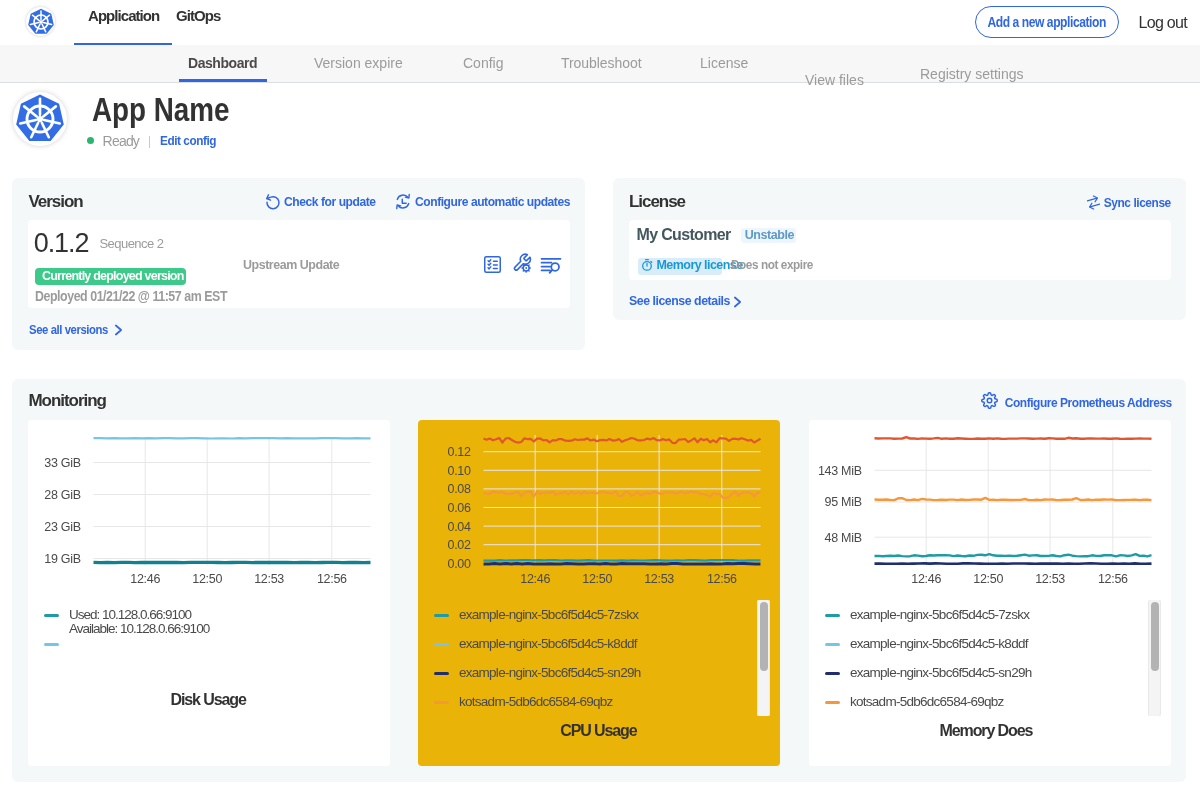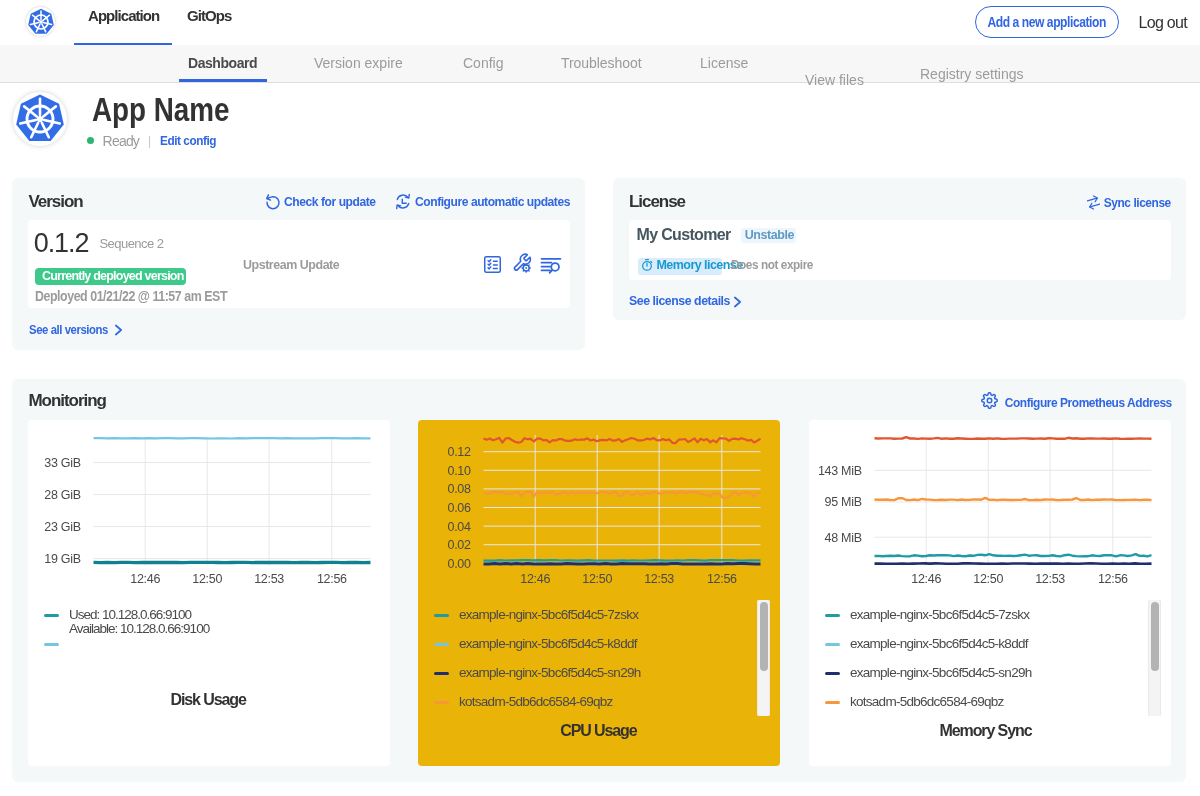--- a/index.html
+++ b/index.html
@@ -8,21 +8,21 @@
       <line x1="50.0" y1="42.0" x2="50.0" y2="11.0" stroke="#fff" stroke-width="5.4" stroke-linecap="round"></line>
       <line x1="56.3" y1="45.0" x2="80.5" y2="25.7" stroke="#fff" stroke-width="5.4" stroke-linecap="round"></line>
       <line x1="57.8" y1="51.8" x2="88.0" y2="58.7" stroke="#fff" stroke-width="5.4" stroke-linecap="round"></line>
       <line x1="53.5" y1="57.2" x2="66.9" y2="85.1" stroke="#fff" stroke-width="5.4" stroke-linecap="round"></line>
       <line x1="46.5" y1="57.2" x2="33.1" y2="85.1" stroke="#fff" stroke-width="5.4" stroke-linecap="round"></line>
       <line x1="42.2" y1="51.8" x2="12.0" y2="58.7" stroke="#fff" stroke-width="5.4" stroke-linecap="round"></line>
       <line x1="43.7" y1="45.0" x2="19.5" y2="25.7" stroke="#fff" stroke-width="5.4" stroke-linecap="round"></line>
       <circle cx="50" cy="50" r="6.5" fill="#fff"></circle>
     </svg></span>
 <span style="position:absolute;left:88px;top:7.8px;font-size:15px;font-weight:700;letter-spacing:-0.95px;color:#323232;line-height:1;white-space:pre;">Application</span>
-<span style="position:absolute;left:187px;top:7.8px;font-size:15px;font-weight:700;letter-spacing:-0.95px;color:#323232;line-height:1;white-space:pre;">GitOps</span>
+<span style="position:absolute;left:176px;top:7.8px;font-size:15px;font-weight:700;letter-spacing:-0.95px;color:#323232;line-height:1;white-space:pre;">GitOps</span>
 <div class="abs" style="left:74px;top:42.5px;width:98px;height:3px;background:#3066e0"></div>
 <div class="abs" style="left:975px;top:6px;width:144px;height:32px;border:1.5px solid #3066e0;border-radius:16.5px;background:#fff"></div>
 <span style="position:absolute;left:978.4px;top:15.2px;font-size:14px;font-weight:700;letter-spacing:-0.5px;color:#3066e0;line-height:1;white-space:pre;transform:scaleX(0.8623);transform-origin:center top">Add a new application</span>
 <span style="position:absolute;left:1138.5px;top:14.6px;font-size:16px;font-weight:400;letter-spacing:-0.7px;color:#323232;line-height:1;white-space:pre;">Log out</span>
 <div class="abs" style="left:0;top:45px;width:1200px;height:38px;background:#f7f7f7;border-bottom:1px solid #dcdee0"></div>
 <div class="abs" style="left:179px;top:79px;width:87.5px;height:3px;background:#3066e0"></div>
 <span style="position:absolute;left:188px;top:56.0px;font-size:14px;font-weight:700;letter-spacing:-0.45px;color:#4a4a4a;line-height:1;white-space:pre;">Dashboard</span>
 <span style="position:absolute;left:314px;top:56.0px;font-size:14px;font-weight:400;letter-spacing:0px;color:#9b9b9b;line-height:1;white-space:pre;">Version expire</span>
 <span style="position:absolute;left:463px;top:56.0px;font-size:14px;font-weight:400;letter-spacing:0px;color:#9b9b9b;line-height:1;white-space:pre;">Config</span>
 <span style="position:absolute;left:561px;top:56.0px;font-size:14px;font-weight:400;letter-spacing:-0.05px;color:#9b9b9b;line-height:1;white-space:pre;">Troubleshoot</span>
@@ -237,12 +237,12 @@
 <span style="position:absolute;left:825px;top:671.5px;width:15px;height:3px;border-radius:1.5px;background:#1f2f6d"></span>
 <span style="position:absolute;left:850px;top:666.0px;font-size:13.5px;font-weight:400;letter-spacing:-0.73px;color:#4a4a4a;line-height:1;white-space:pre;">example-nginx-5bc6f5d4c5-sn29h</span>
 <span style="position:absolute;left:825px;top:700.5px;width:15px;height:3px;border-radius:1.5px;background:#f7973c"></span>
 <span style="position:absolute;left:850px;top:695.0px;font-size:13.5px;font-weight:400;letter-spacing:-0.73px;color:#4a4a4a;line-height:1;white-space:pre;">kotsadm-5db6dc6584-69qbz</span>
 <span style="position:absolute;left:757px;top:600px;width:13px;height:116px;background:#f4f4f4;border-radius:2px;box-shadow:inset 1px 0 0 #e9e9e9, inset -1px 0 0 #e9e9e9"></span>
 <span style="position:absolute;left:760px;top:602px;width:7.5px;height:69px;background:#b3b3b3;border-radius:4px"></span>
 <span style="position:absolute;left:1148px;top:600px;width:13px;height:116px;background:#f4f4f4;border-radius:2px;box-shadow:inset 1px 0 0 #e9e9e9, inset -1px 0 0 #e9e9e9"></span>
 <span style="position:absolute;left:1151px;top:602px;width:7.5px;height:69px;background:#b3b3b3;border-radius:4px"></span>
 <span style="position:absolute;left:170.5px;top:692px;font-size:16px;font-weight:700;letter-spacing:-1.1px;color:#323232;line-height:1;white-space:pre;">Disk Usage</span>
 <span style="position:absolute;left:560.2px;top:722.8px;font-size:16px;font-weight:700;letter-spacing:-1.1px;color:#323232;line-height:1;white-space:pre;">CPU Usage</span>
-<span style="position:absolute;left:939.5px;top:722.8px;font-size:16px;font-weight:700;letter-spacing:-1.1px;color:#323232;line-height:1;white-space:pre;">Memory Sync</span>
+<span style="position:absolute;left:939.5px;top:722.8px;font-size:16px;font-weight:700;letter-spacing:-1.1px;color:#323232;line-height:1;white-space:pre;">Memory Does</span>
 </body></html>

